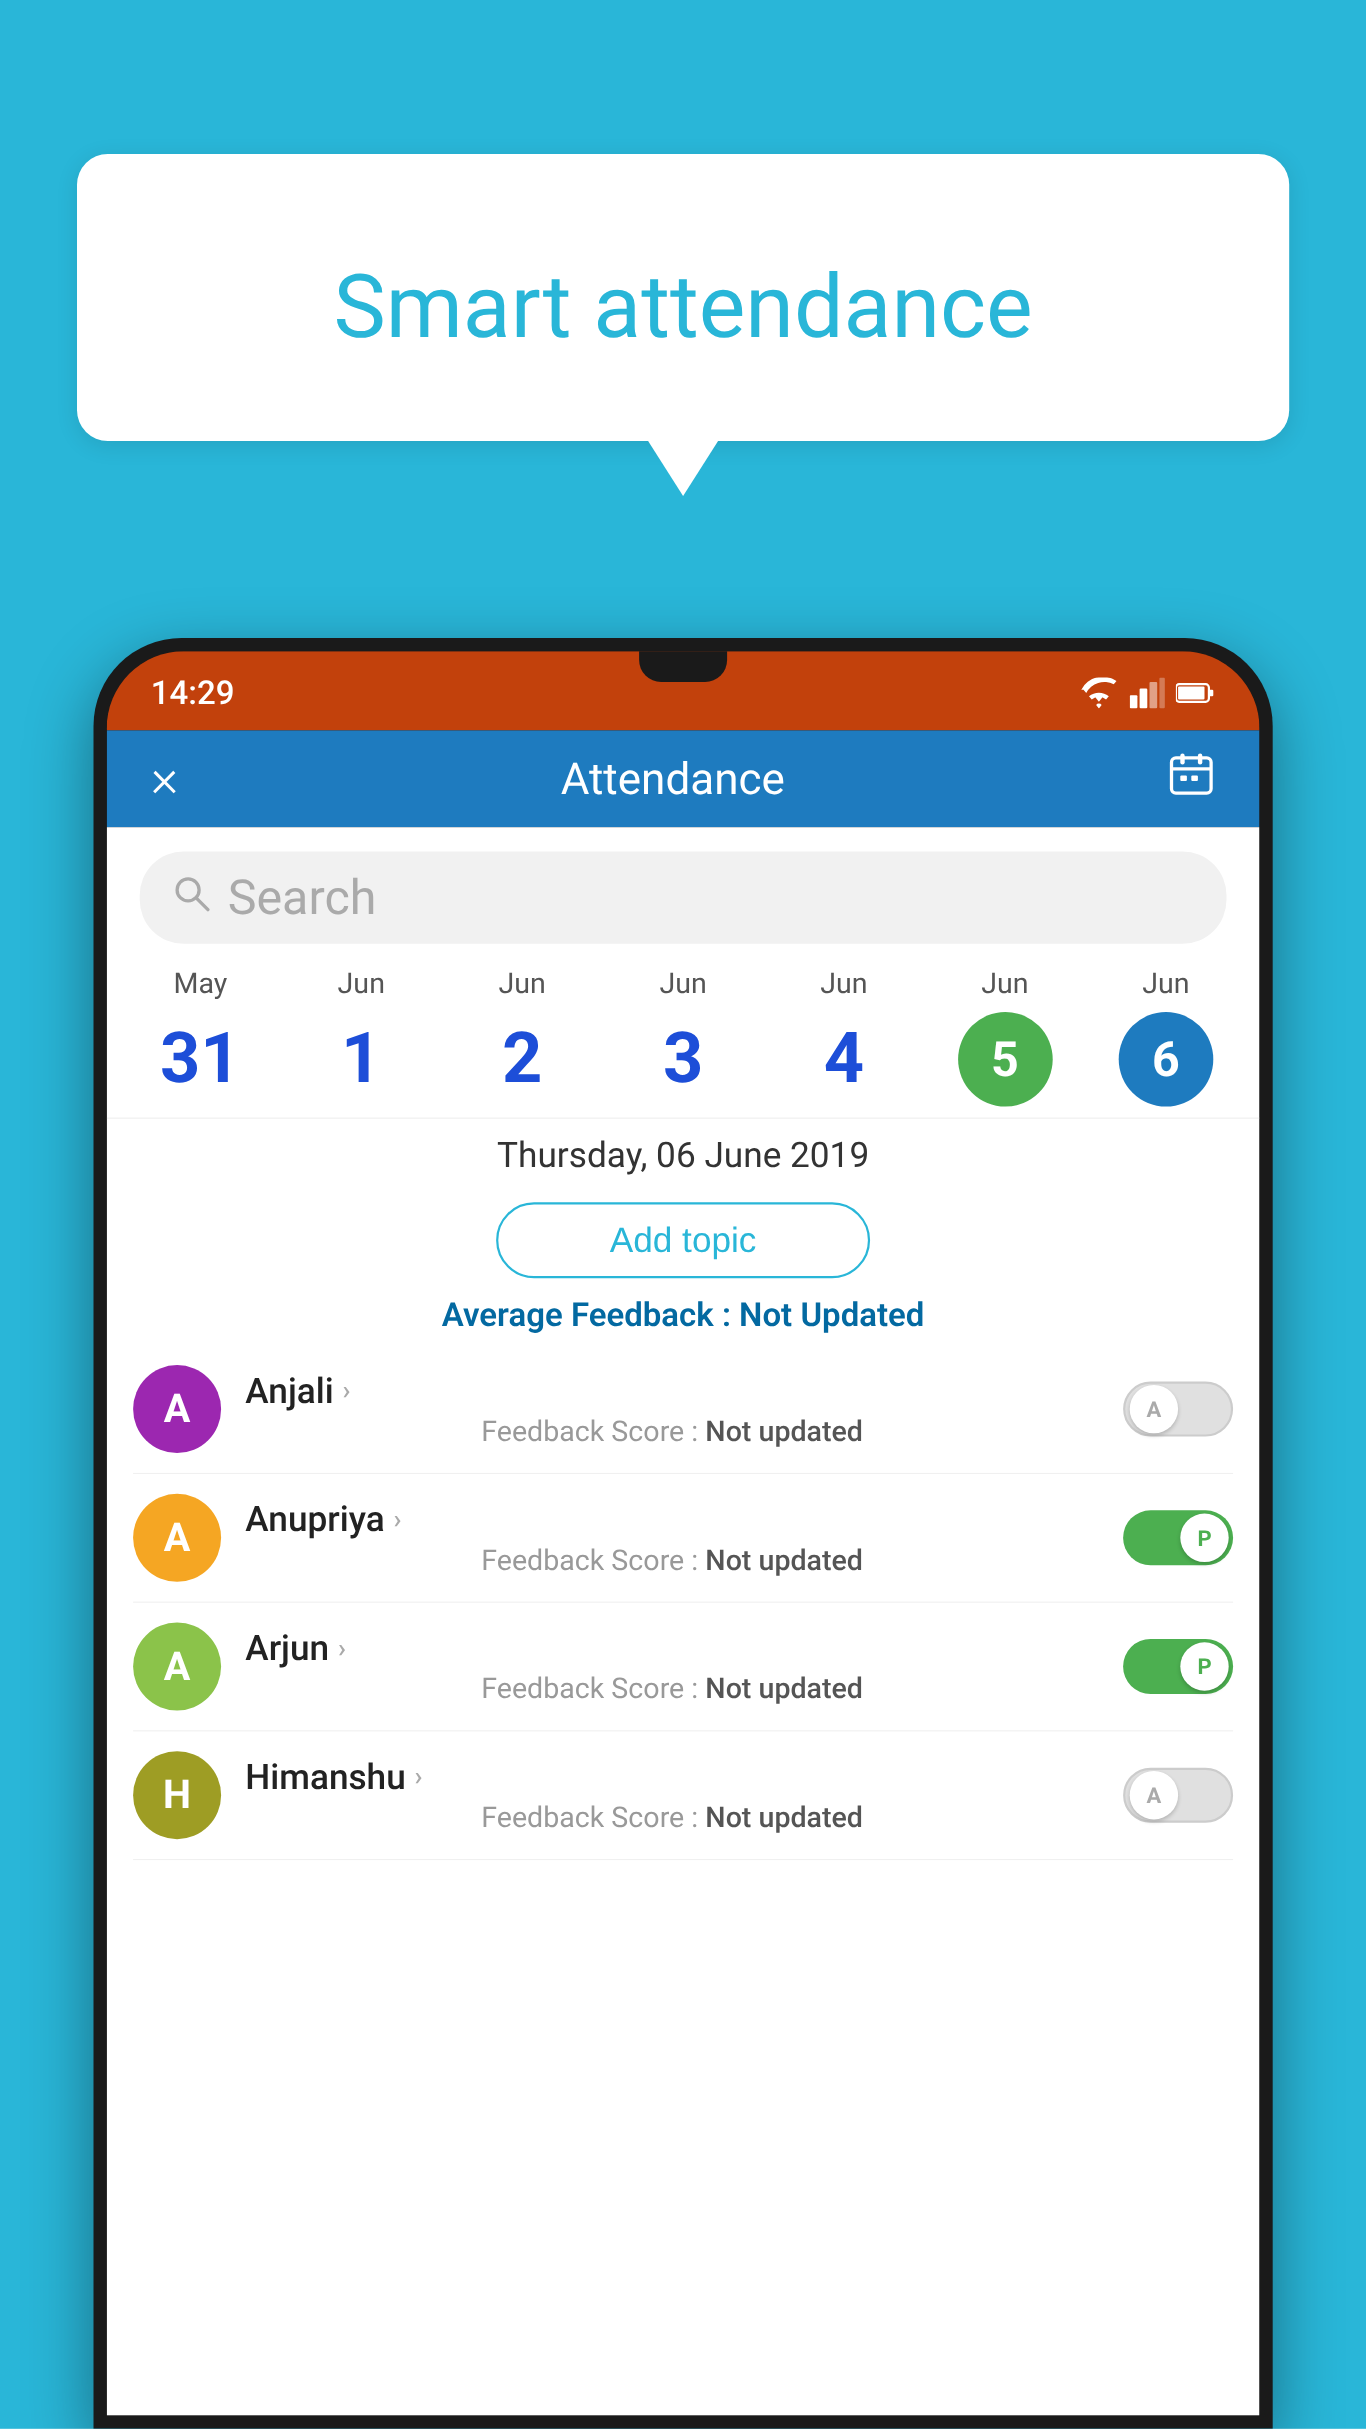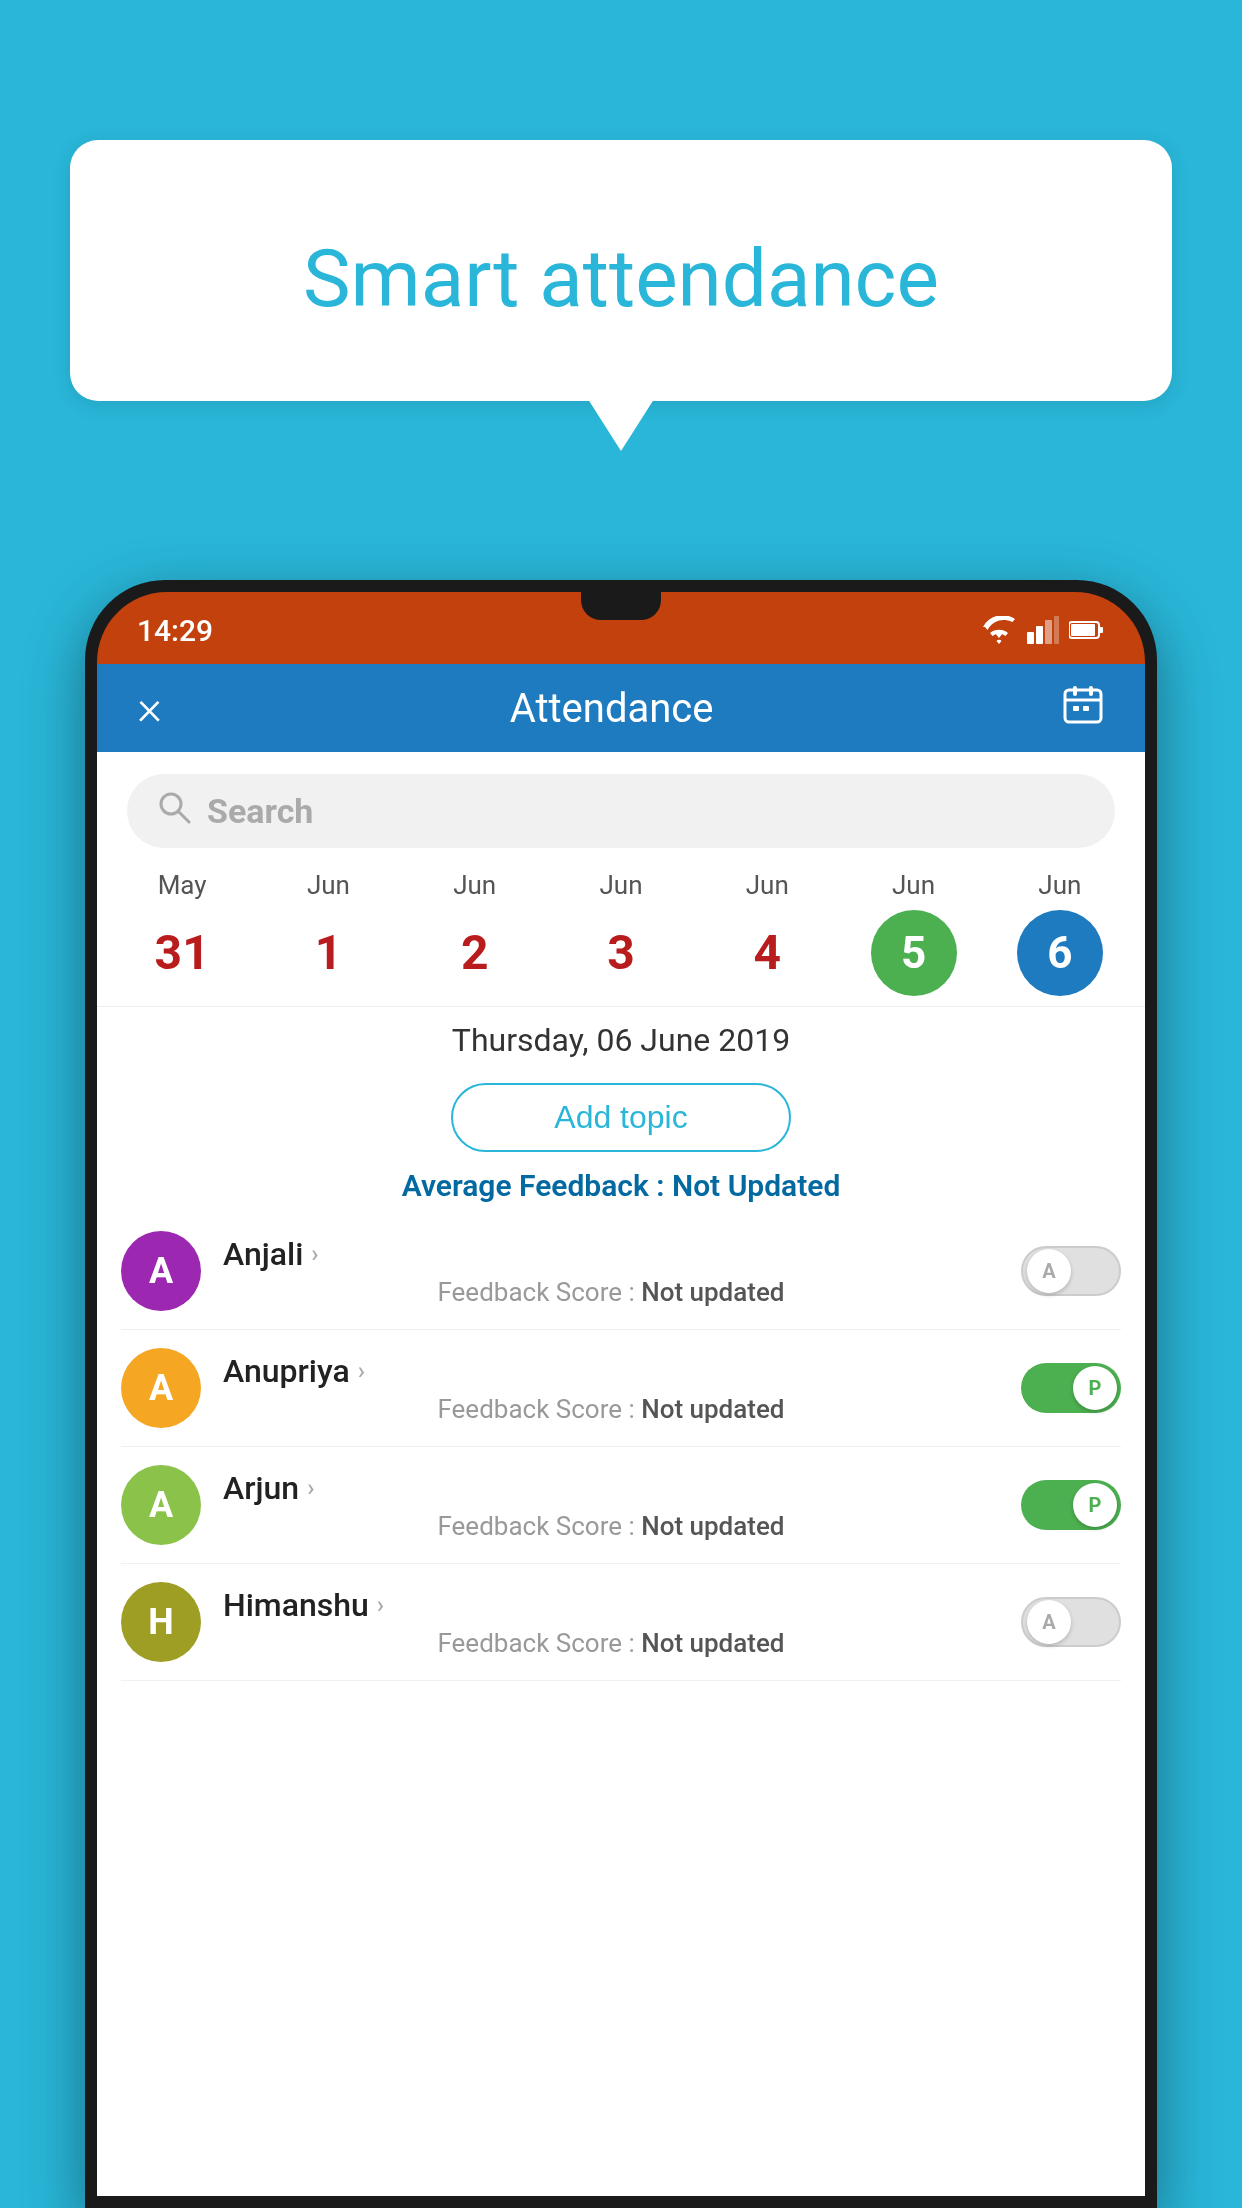--- a/index.html
+++ b/index.html
@@ -144,45 +144,44 @@
       align-items: center;
       padding: 16px 30px;
       gap: 16px;
     }
     .search-icon-wrap {
       color: #999;
       font-size: 34px;
     }
     .search-text {
       color: #aaa;
-      font-size: 34px;
-      font-weight: bold;
+      font-size: 44px;
     }
 
     
     .date-row {
       display: flex;
       padding: 0 20px;
       gap: 16px;
       margin-bottom: 8px;
     }
     .date-cell {
       flex: 1;
       text-align: center;
     }
     .date-month {
       font-size: 26px;
       color: #555;
       margin-bottom: 10px;
       display: block;
     }
     .date-num {
-      font-size: 48px;
+      font-size: 64px;
       font-weight: 700;
-      color: #b91c1c;
+      color: #1d4ed8;
       display: block;
       line-height: 1;
     }
     .date-cell.selected-green .date-num-wrap {
       background: #4caf50;
       border-radius: 50%;
       width: 86px;
       height: 86px;
       display: flex;
       align-items: center;

